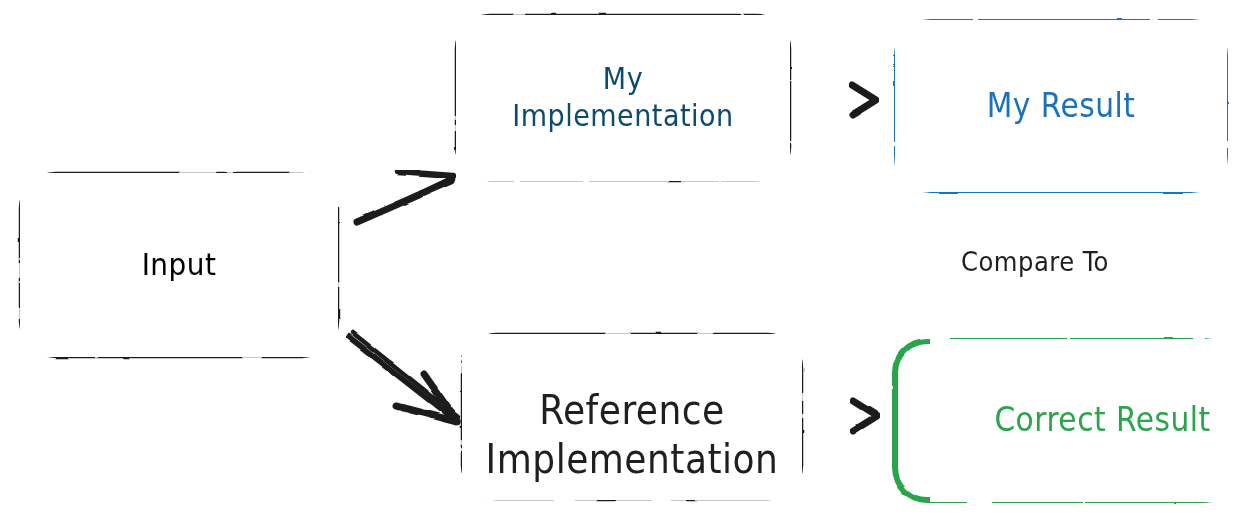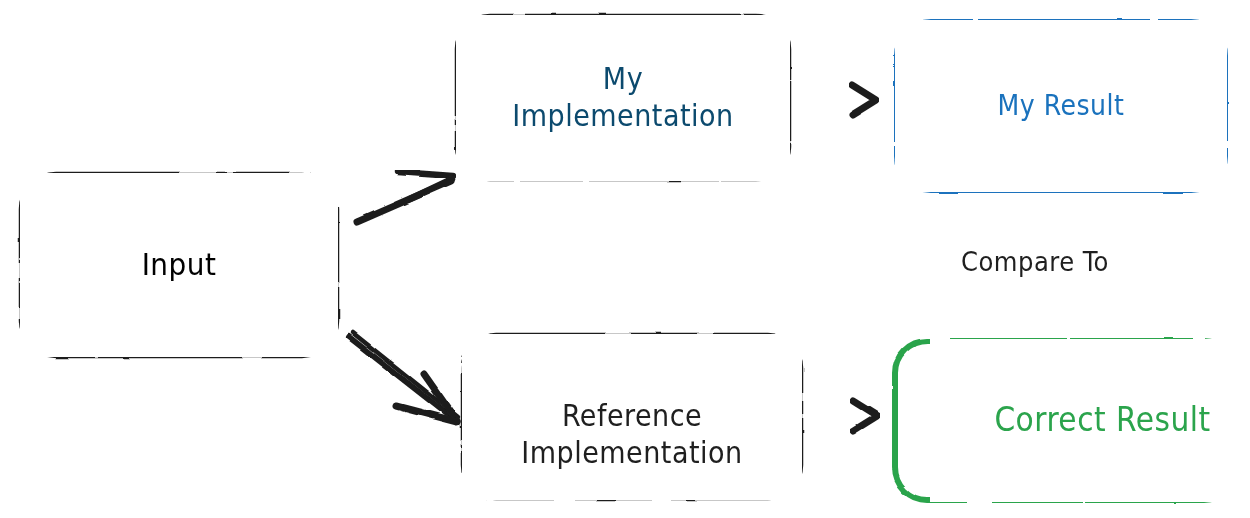--- a/index.html
+++ b/index.html
@@ -51,30 +51,30 @@
   }
   #node-my-impl .node-label {
     font-size: 30px;
     color: #1f1f1f;
   }
 
   #node-ref-impl {
     left: 462px; top: 334px; width: 340px;  height: 166px;
   }
   #node-ref-impl .node-label {
-    font-size: 30px;
+    font-size: 40px;
     color: #1f1f1f;
     margin-top: 36px;
   }
 
   #node-my-result {
     left: 895px; top: 20px;  width: 332px;  height: 172px;
   }
   #node-my-result .node-label {
-    font-size: 28px;
+    font-size: 33px;
     color: #1a72bd;
   }
 
   #node-correct-result {
     left: 930px; top: 339px; width: 345px;  height: 163px; text-align: right;
   }
   #node-correct-result .node-label {
     font-size: 33px;
     color: #2ba44c;
   }

